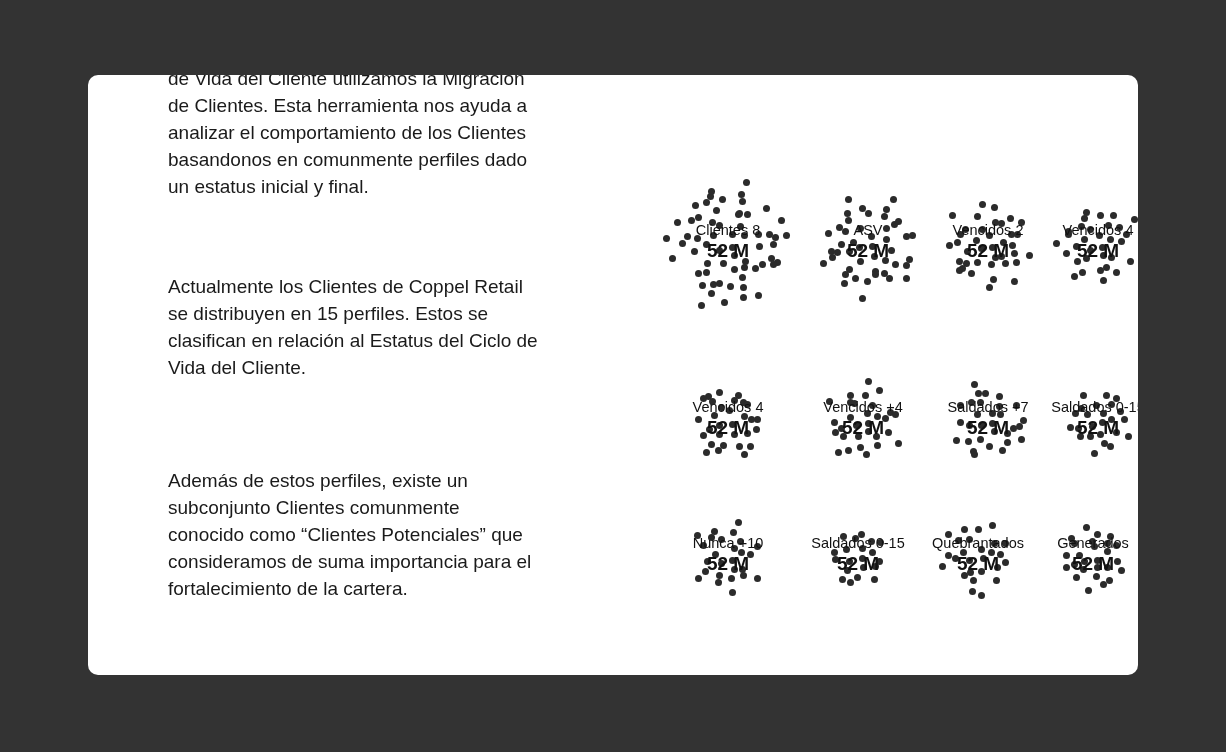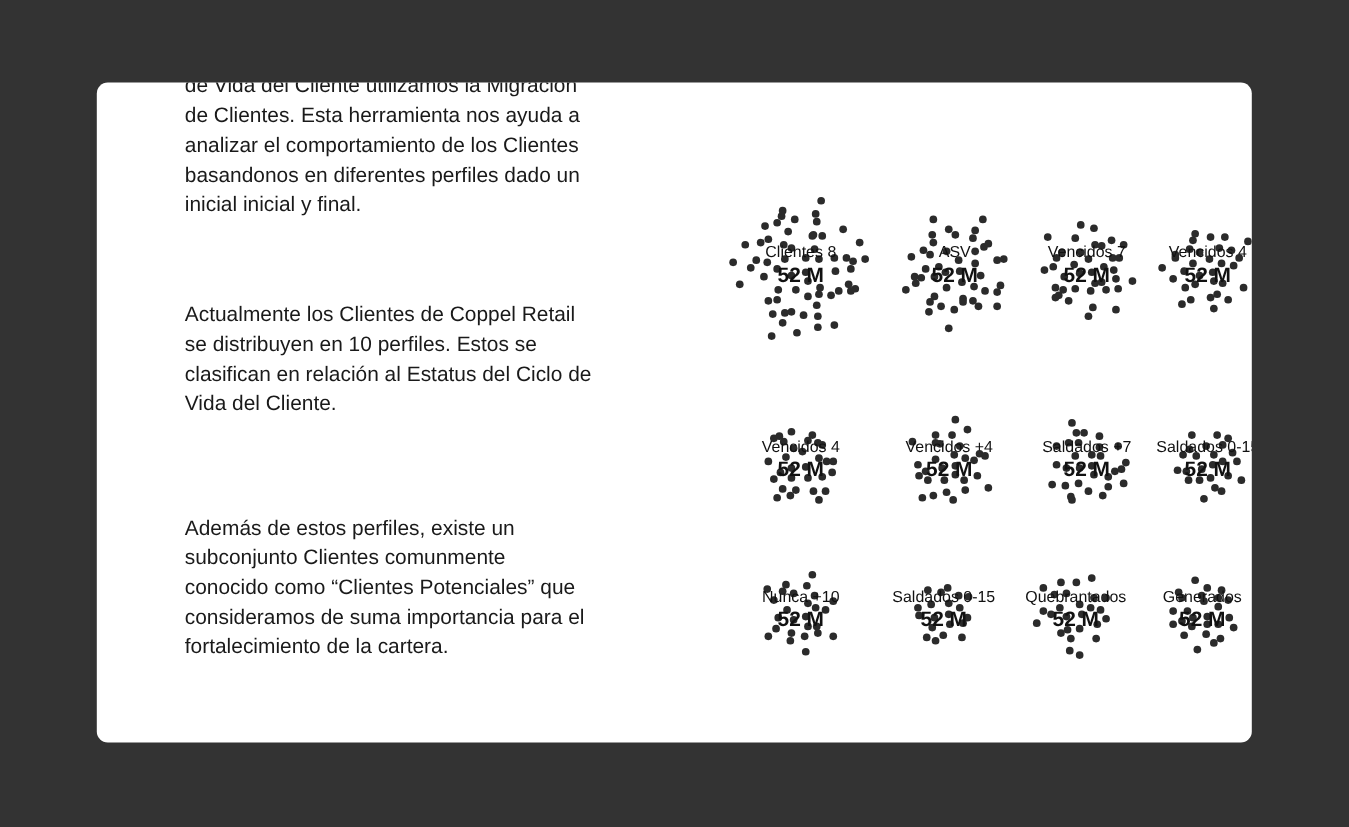--- a/index.html
+++ b/index.html
@@ -92,22 +92,22 @@
     line-height: 22px;
   }
 </style>
 </head>
 <body>
 
 <div id="stage">
   <div id="card">
 
     <div id="text-col">
-      <p class="para" id="para-1">de Vida del Cliente utilizamos la Migración de Clientes. Esta herramienta nos ayuda a analizar el comportamiento de los Clientes basandonos en diferentes perfiles dado un inicial inicial y final.</p>
-      <p class="para" id="para-2">Actualmente los Clientes de Coppel Retail se distribuyen en 10 perfiles. Estos se clasifican en relación al Estatus del Ciclo de Vida del Cliente.</p>
+      <p class="para" id="para-1">de Vida del Cliente utilizamos la Migración de Clientes. Esta herramienta nos ayuda a analizar el comportamiento de los Clientes basandonos en comunmente perfiles dado un estatus inicial y final.</p>
+      <p class="para" id="para-2">Actualmente los Clientes de Coppel Retail se distribuyen en 15 perfiles. Estos se clasifican en relación al Estatus del Ciclo de Vida del Cliente.</p>
       <p class="para" id="para-3">Además de estos perfiles, existe un subconjunto Clientes comunmente conocido como “Clientes Potenciales” que consideramos de suma importancia para el fortalecimiento de la cartera.</p>
     </div>
 
     <div id="viz">
         <div class="cluster" style="left: 85px; top: 95px;">
           <div class="dots">
             <div class="dot" style="left: 76.3px; top: 73.6px;"></div>
             <div class="dot" style="left: 62.7px; top: 77.3px;"></div>
             <div class="dot" style="left: 76.2px; top: 61px;"></div>
             <div class="dot" style="left: 78.2px; top: 82.4px;"></div>
@@ -259,21 +259,21 @@
             <div class="dot" style="left: 99.9px; top: 88.9px;"></div>
             <div class="dot" style="left: 32.8px; top: 72.3px;"></div>
             <div class="dot" style="left: 105.2px; top: 48.6px;"></div>
             <div class="dot" style="left: 73.1px; top: 114px;"></div>
             <div class="dot" style="left: 35.8px; top: 42.3px;"></div>
             <div class="dot" style="left: 112.6px; top: 81.8px;"></div>
             <div class="dot" style="left: 43.4px; top: 97px;"></div>
             <div class="dot" style="left: 78px; top: 34.1px;"></div>
             <div class="dot" style="left: 98.3px; top: 107.7px;"></div>
           </div>
-          <div class="cluster-label">Vencidos 7</div>
+          <div class="cluster-label">Vencidos 2</div>
           <div class="cluster-value">52 M</div>
         </div>
         <div class="cluster" style="left: 455px; top: 95px;">
           <div class="dots">
             <div class="dot" style="left: 76.4px; top: 73.6px;"></div>
             <div class="dot" style="left: 64.1px; top: 76.8px;"></div>
             <div class="dot" style="left: 72.8px; top: 61.9px;"></div>
             <div class="dot" style="left: 77px; top: 82px;"></div>
             <div class="dot" style="left: 58.3px; top: 65.6px;"></div>
             <div class="dot" style="left: 84.3px; top: 66px;"></div>

